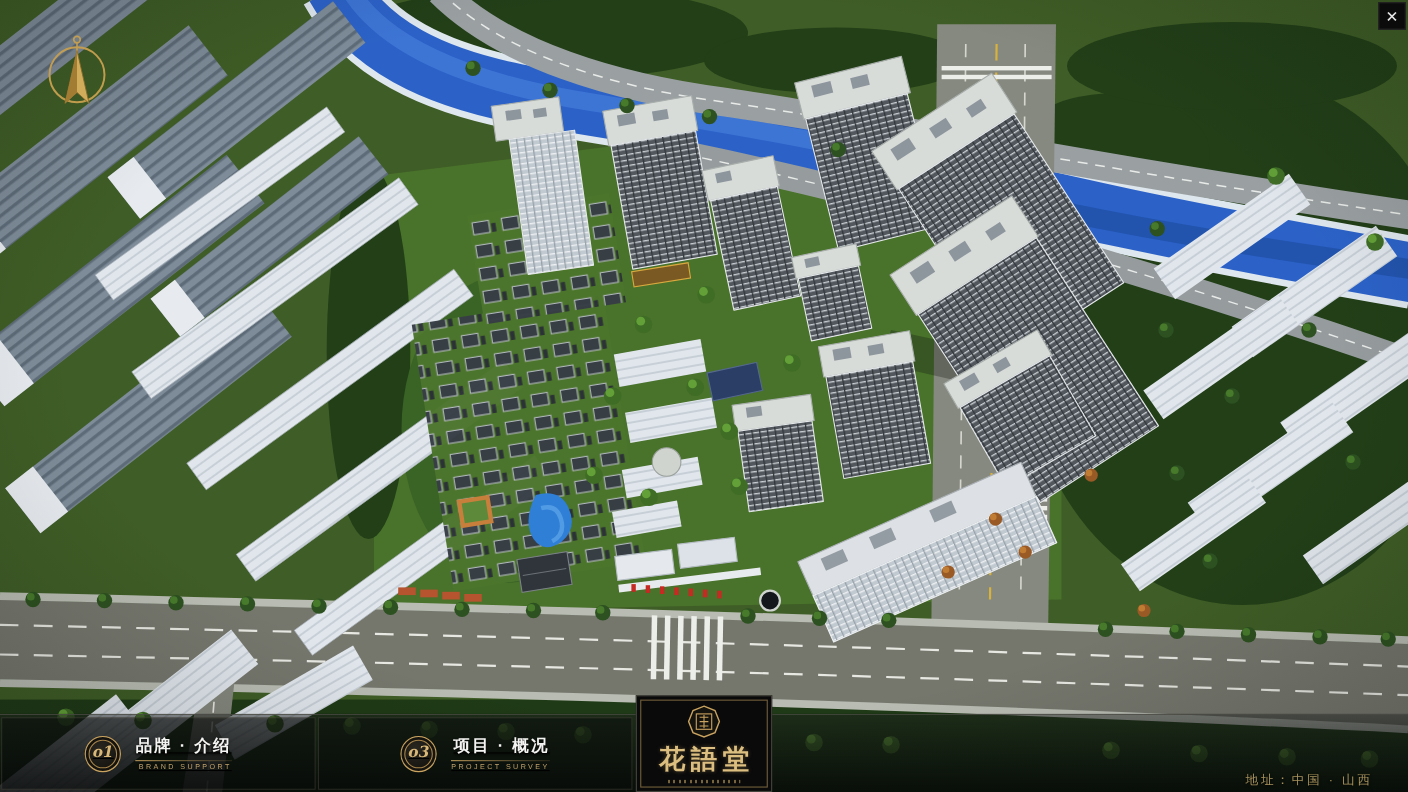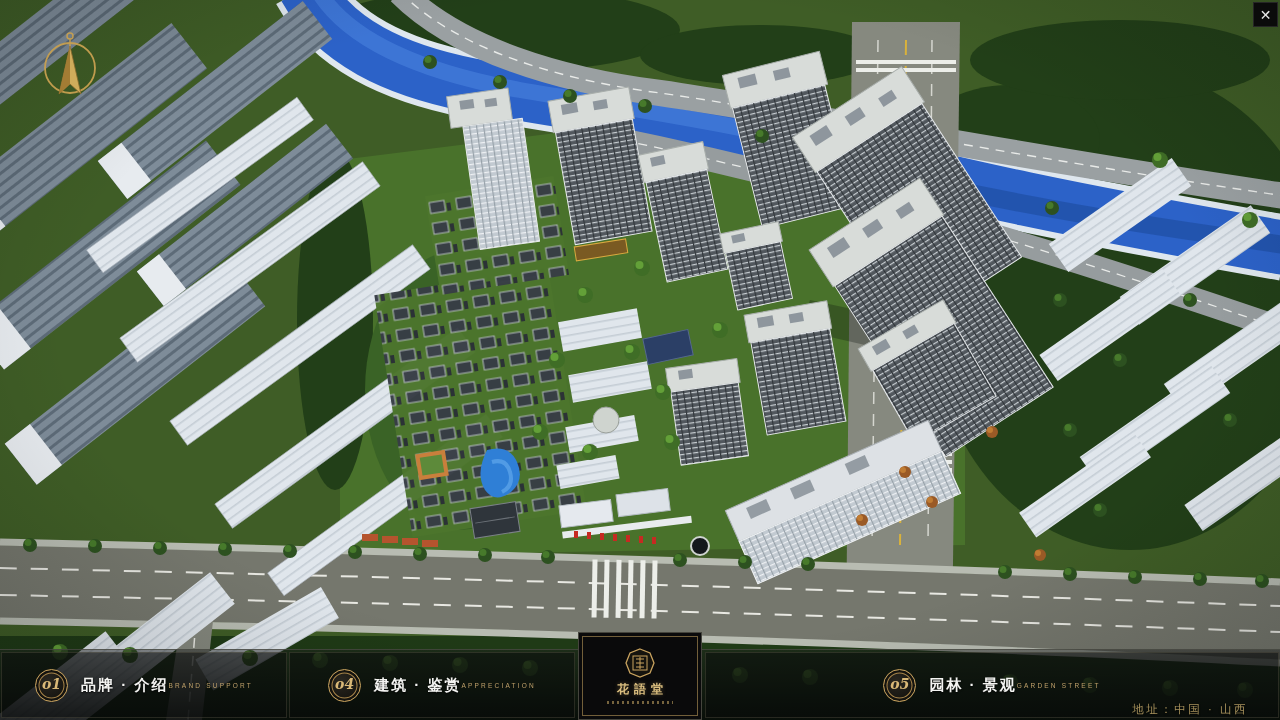--- a/index.html
+++ b/index.html
@@ -17,41 +17,41 @@
     font-size:14px;line-height:1;cursor:pointer;}
 
   
   .bottom-bar{position:absolute;left:0;right:0;bottom:0;height:70px;
     display:flex;align-items:stretch;
     background:linear-gradient(180deg,rgba(25,28,27,.45),rgba(4,6,6,.82));
     border-top:1px solid rgba(190,188,170,.30);}
   .nav-group{flex:1;display:flex;}
   .nav-item{flex:1;display:flex;align-items:center;justify-content:center;gap:13px;
     margin:2px 1px;background:rgba(8,10,10,.50);
-    border:1px solid rgba(150,142,112,.22);cursor:pointer;}
+    border:1px solid rgba(150,142,112,.22);cursor:pointer;text-decoration:underline;}
   .badge{width:31px;height:31px;border-radius:50%;flex:0 0 auto;
     border:1.5px solid #c9a35f;box-shadow:inset 0 0 0 2.5px #14130f,inset 0 0 0 3.5px #a8854a;
     background:radial-gradient(circle at 40% 35%,#2a2720,#0e0d0a);
     display:flex;align-items:center;justify-content:center;}
   .badge span{font-family:"DejaVu Serif",serif;font-style:italic;font-weight:bold;
     color:#d9b877;font-size:14px;transform:translateY(-1px);}
-  .labels{display:flex;align-items:center;}
+  .labels{display:flex;flex-direction:column;align-items:flex-end;}
   .zh{color:#f4f4f2;font-size:15px;font-weight:bold;letter-spacing:2px;white-space:nowrap;
     text-shadow:0 1px 2px rgba(0,0,0,.8);}
   .rule{height:1px;align-self:stretch;margin:3px 0 2px 0;
     background:linear-gradient(90deg,rgba(201,163,95,.9),rgba(201,163,95,.15));}
   .en{color:#bfa06a;font-size:6.5px;letter-spacing:2.2px;white-space:nowrap;}
 
   
   .logo-box{flex:0 0 122px;height:86px;align-self:flex-end;margin:0 2px;
     background:#0a0a0b;border:1px solid #45453d;position:relative;cursor:pointer;
     display:flex;flex-direction:column;align-items:center;justify-content:center;gap:3px;}
   .logo-frame{position:absolute;inset:3px;border:1px solid rgba(201,166,98,.55);pointer-events:none;}
   .logo-title{font-family:"DejaVu Serif",serif;font-weight:bold;color:#dcbf80;
-    font-size:12px;letter-spacing:5px;text-indent:5px;text-shadow:0 0 4px rgba(220,180,100,.35);}
+    font-size:24px;letter-spacing:5px;text-indent:5px;text-shadow:0 0 4px rgba(220,180,100,.35);}
   .logo-caption{width:66px;height:3px;opacity:.65;
     background:repeating-linear-gradient(90deg,rgba(205,172,102,.85) 0 2px,transparent 2px 5px);}
 
   
   .address{position:absolute;right:32px;bottom:3px;color:#a8925c;
     font-size:11.5px;letter-spacing:2.5px;text-shadow:0 1px 2px rgba(0,0,0,.7);margin-left:32px;}
 </style>
 </head>
 <body>
 
@@ -459,52 +459,42 @@
             <span>o1</span>
           </div>
         <div class="labels">
             <div class="zh">品牌 · 介绍</div>
             <div class="rule"></div>
             <div class="en">BRAND SUPPORT</div>
           </div>
       </div>
       <div class="nav-item">
         <div class="badge">
-            <span>o4</span>
+            <span>o3</span>
           </div>
         <div class="labels">
-            <div class="zh">建筑 · 鉴赏</div>
+            <div class="zh">项目 · 概况</div>
             <div class="rule"></div>
-            <div class="en">APPRECIATION</div>
+            <div class="en">PROJECT SURVEY</div>
           </div>
       </div>
     </div>
 
     <div class="logo-box">
       <div class="logo-frame"></div>
       <svg width="30" height="30" viewBox="0 0 30 30">
         <polygon points="15,1 25,5 29,15 25,25 15,29 5,25 1,15 5,5" fill="#15130e" stroke="#c9a35f" stroke-width="1.3"></polygon>
         <rect x="8" y="8" width="14" height="14" fill="none" stroke="#c9a35f" stroke-width="1"></rect>
         <line x1="11" y1="11" x2="19" y2="11" stroke="#c9a35f" stroke-width="1"></line>
         <line x1="11" y1="15" x2="19" y2="15" stroke="#c9a35f" stroke-width="1"></line>
         <line x1="11" y1="19" x2="19" y2="19" stroke="#c9a35f" stroke-width="1"></line>
         <line x1="15" y1="9" x2="15" y2="21" stroke="#c9a35f" stroke-width="1"></line>
       </svg>
       <div class="logo-title">花語堂</div>
       <div class="logo-caption"></div>
     </div>
 
     <div class="nav-group">
-      <div class="nav-item">
-        <div class="badge">
-            <span>o5</span>
-          </div>
-        <div class="labels">
-            <div class="zh">园林 · 景观</div>
-            <div class="rule"></div>
-            <div class="en">GARDEN STREET</div>
-          </div>
-      </div>
     </div>
   </nav>
 
   <div class="address">地址：中国 · 山西</div>
 </div>
 
 </body></html>

